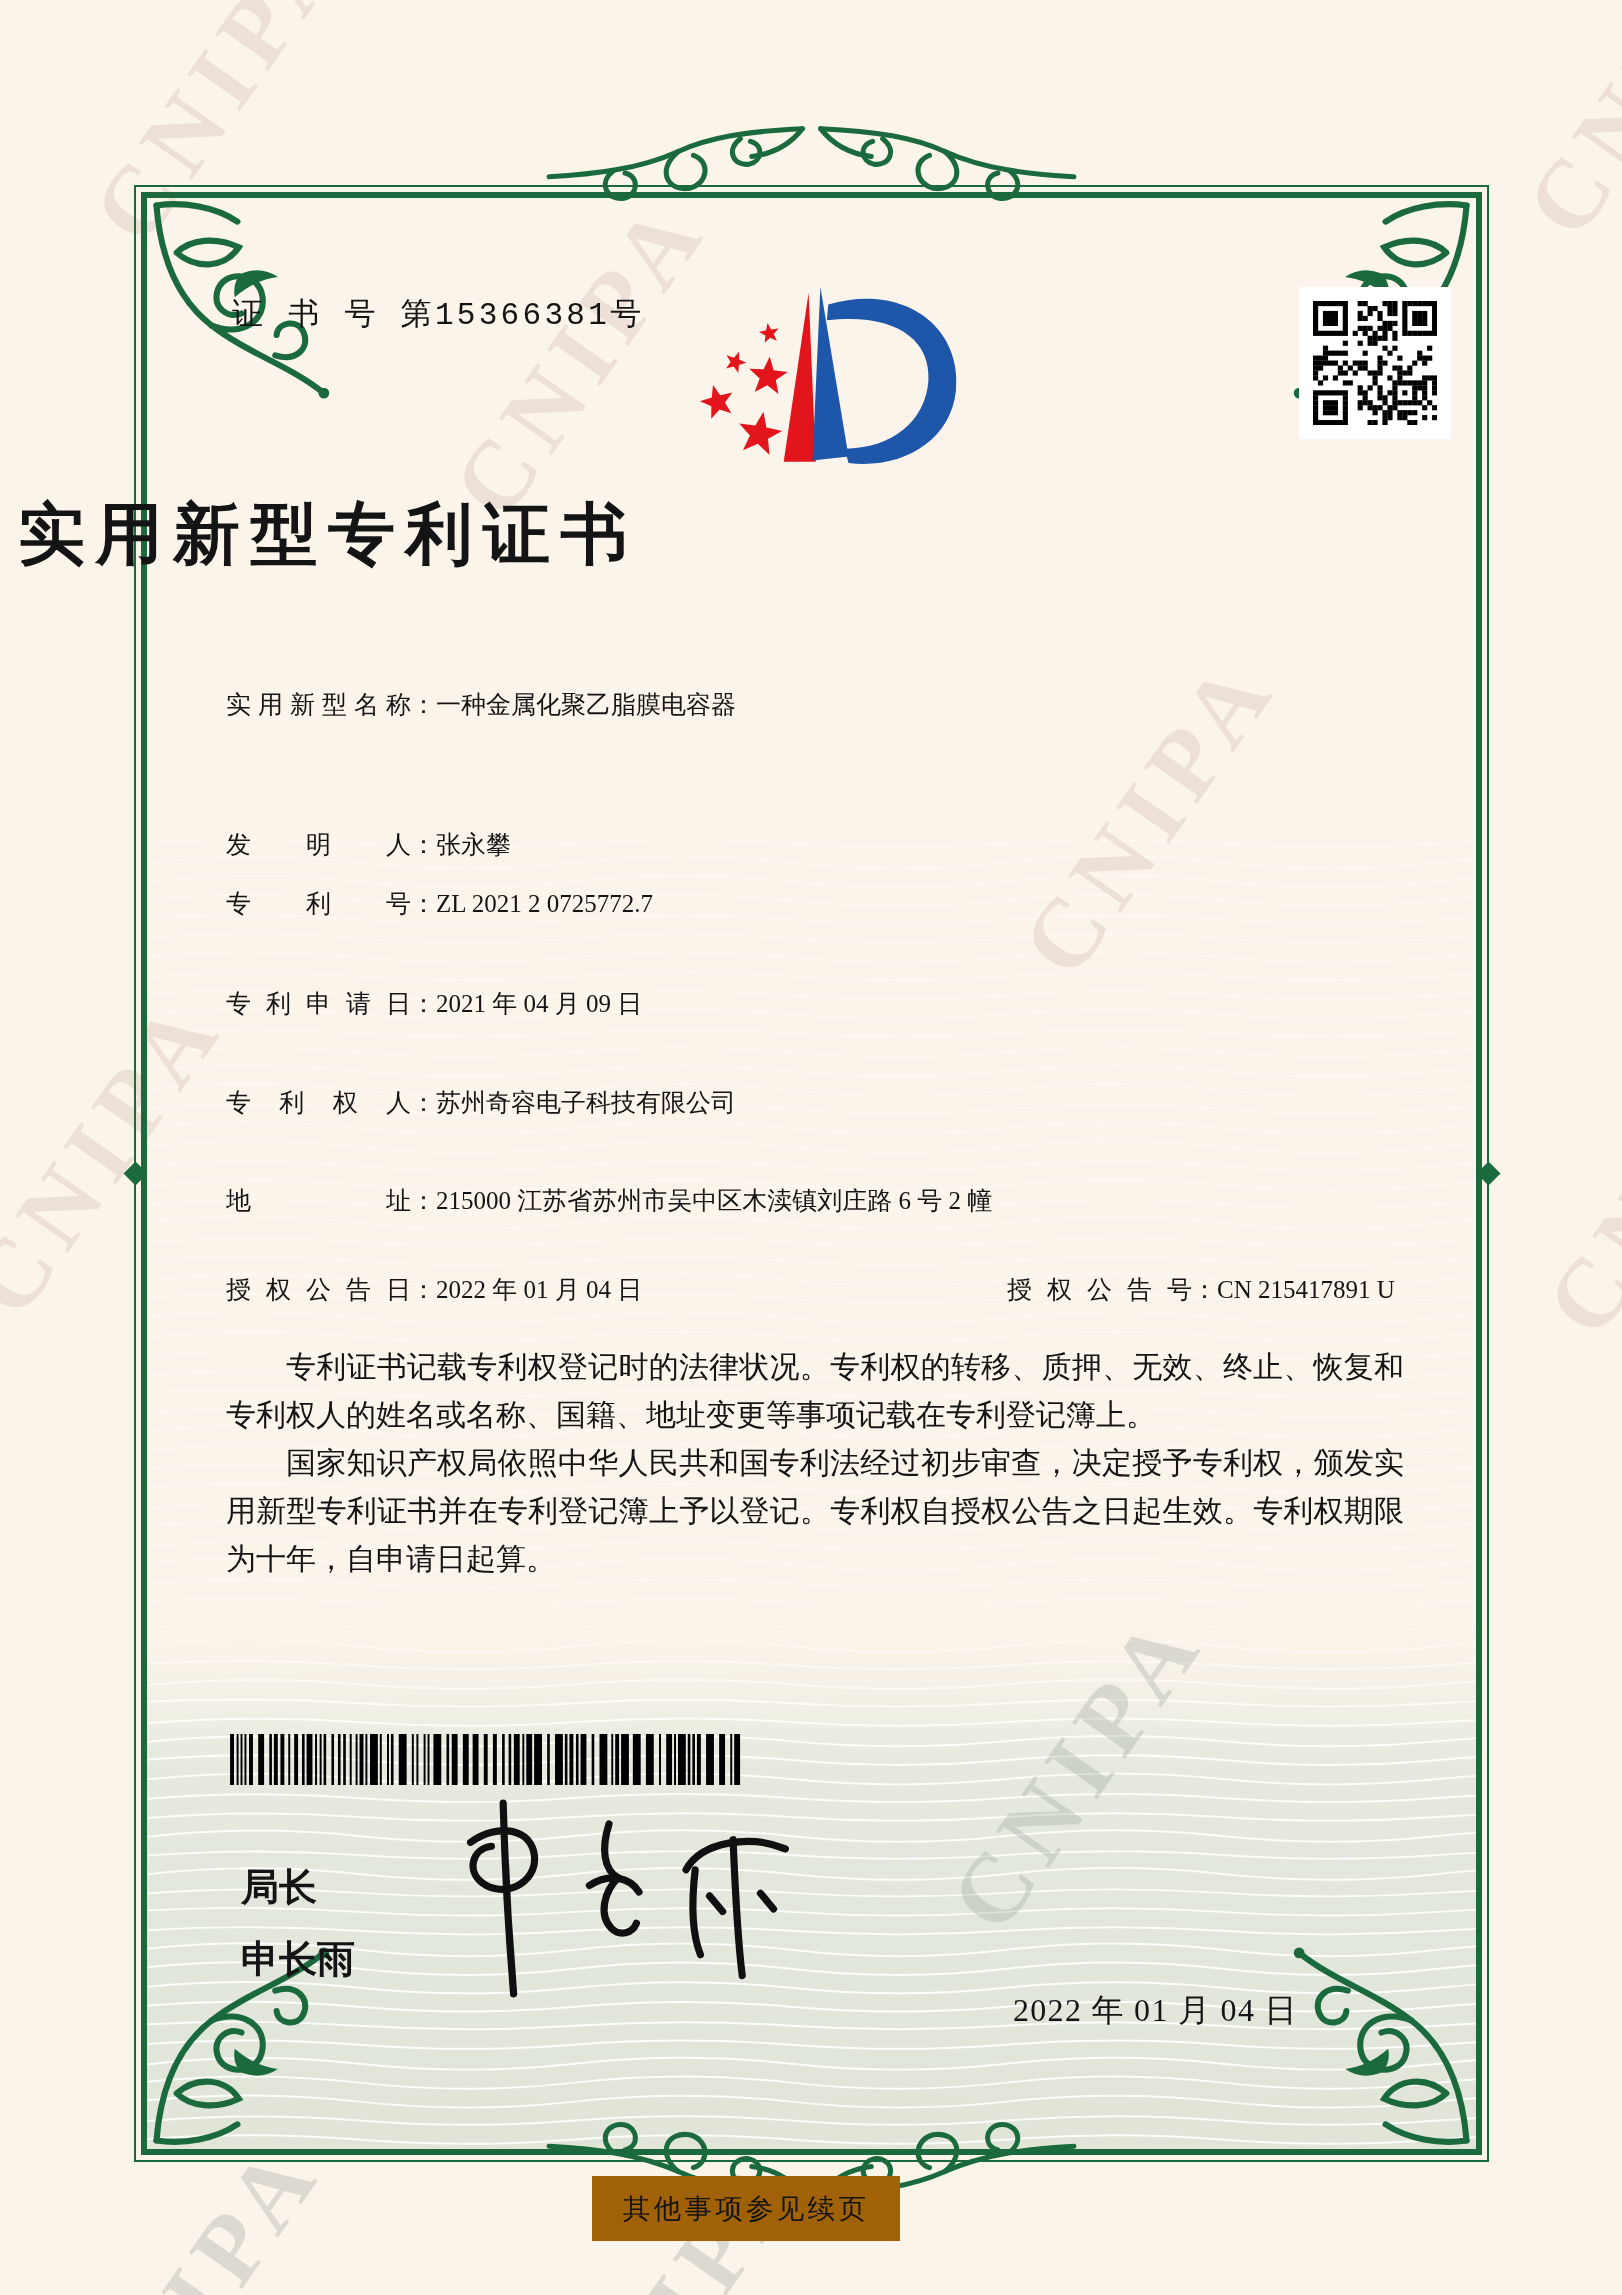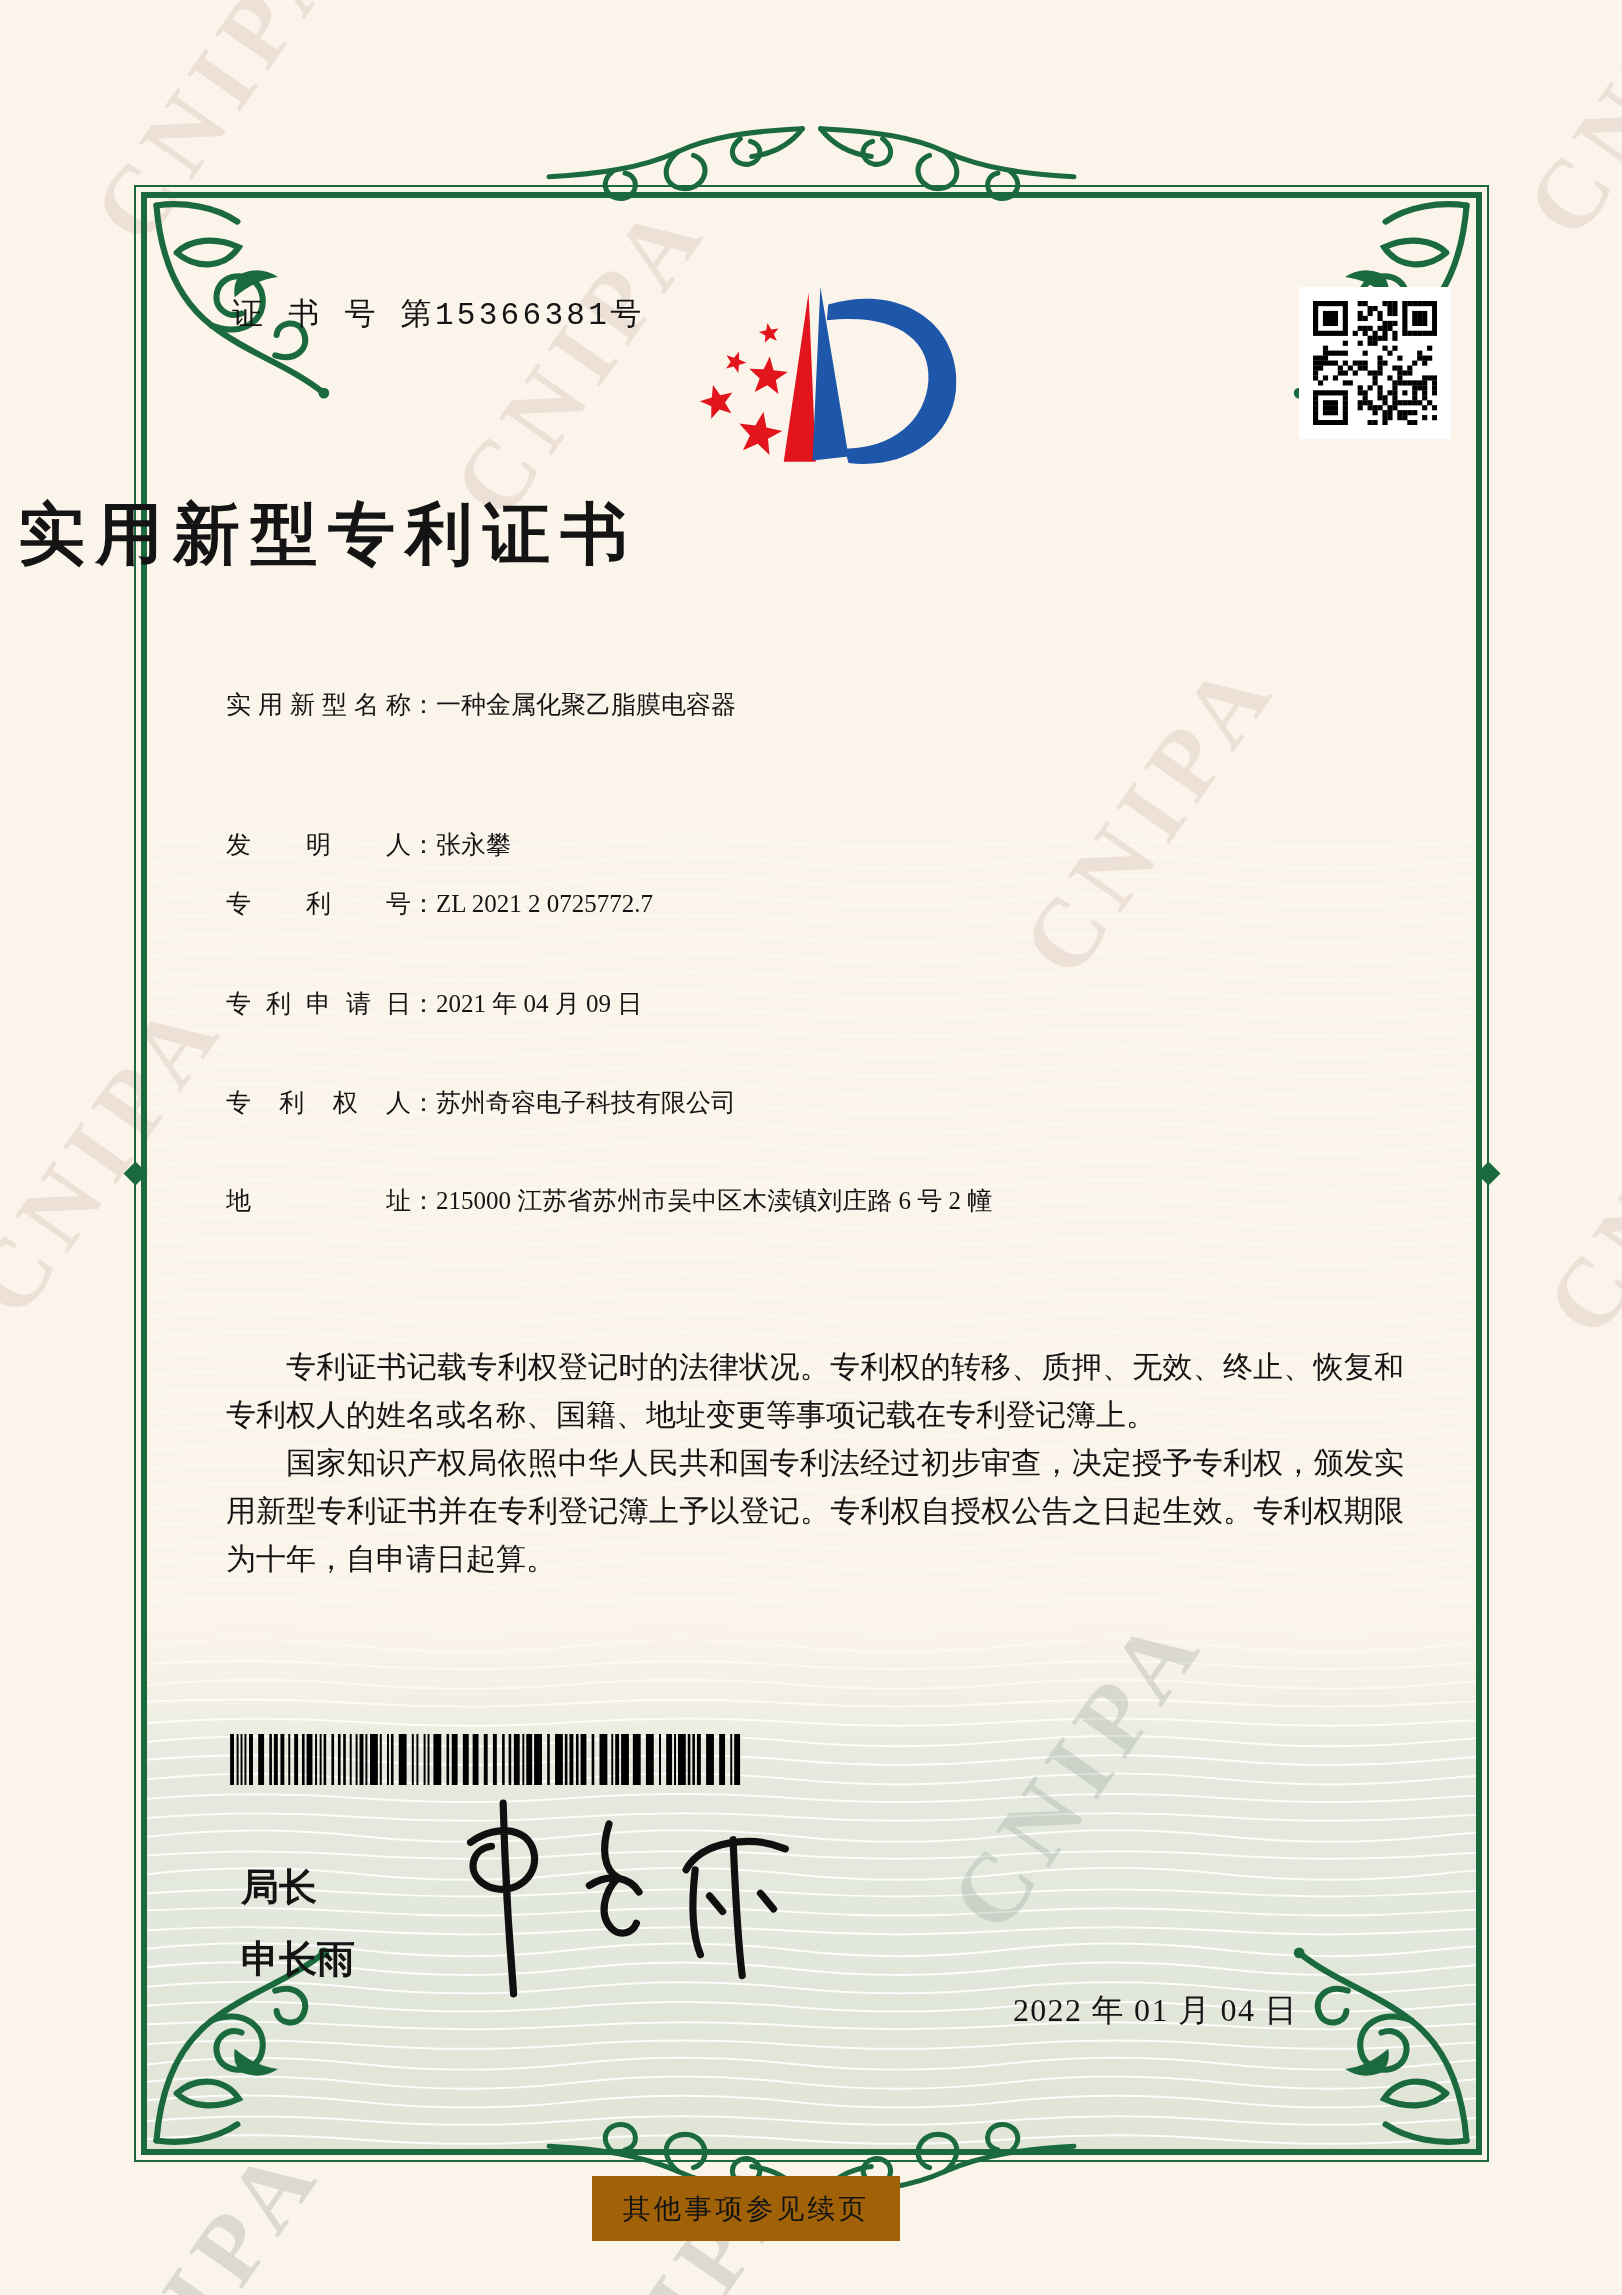--- a/index.html
+++ b/index.html
@@ -521,20 +521,26 @@
     </div>
     <div class="frow" style="top:983px">
       <span class="flabel">专利申请日</span><span class="fcolon">：</span><span class="fvalue">2021 年 04 月 09 日</span>
     </div>
     <div class="frow" style="top:1082px">
       <span class="flabel">专利权人</span><span class="fcolon">：</span><span class="fvalue">苏州奇容电子科技有限公司</span>
     </div>
     <div class="frow" style="top:1180px">
       <span class="flabel">地址</span><span class="fcolon">：</span><span class="fvalue">215000 江苏省苏州市吴中区木渎镇刘庄路 6 号 2 幢</span>
     </div>
+    <div class="frow" style="top:1269px;left:226px;width:1171px">
+      <span class="flabel">授权公告日</span><span class="fcolon">：</span><span class="fvalue">2022 年 01 月 04 日</span>
+      <span class="grant2">
+        <span class="flabel">授权公告号</span><span class="fcolon">：</span><span class="fvalue">CN 215417891 U</span>
+      </span>
+    </div>
 
     <div class="paras">
       <p>专利证书记载专利权登记时的法律状况。专利权的转移、质押、无效、终止、恢复和专利权人的姓名或名称、国籍、地址变更等事项记载在专利登记簿上。</p>
       <p>国家知识产权局依照中华人民共和国专利法经过初步审查，决定授予专利权，颁发实用新型专利证书并在专利登记簿上予以登记。专利权自授权公告之日起生效。专利权期限为十年，自申请日起算。</p>
     </div>
 
     <svg id="barcode" class="barcode" width="518" height="51" viewBox="0 0 792 78">
         <rect x="0" y="0" width="6" height="78" fill="#000"></rect>
         <rect x="10" y="0" width="3" height="78" fill="#000"></rect>
         <rect x="16" y="0" width="3" height="78" fill="#000"></rect>

